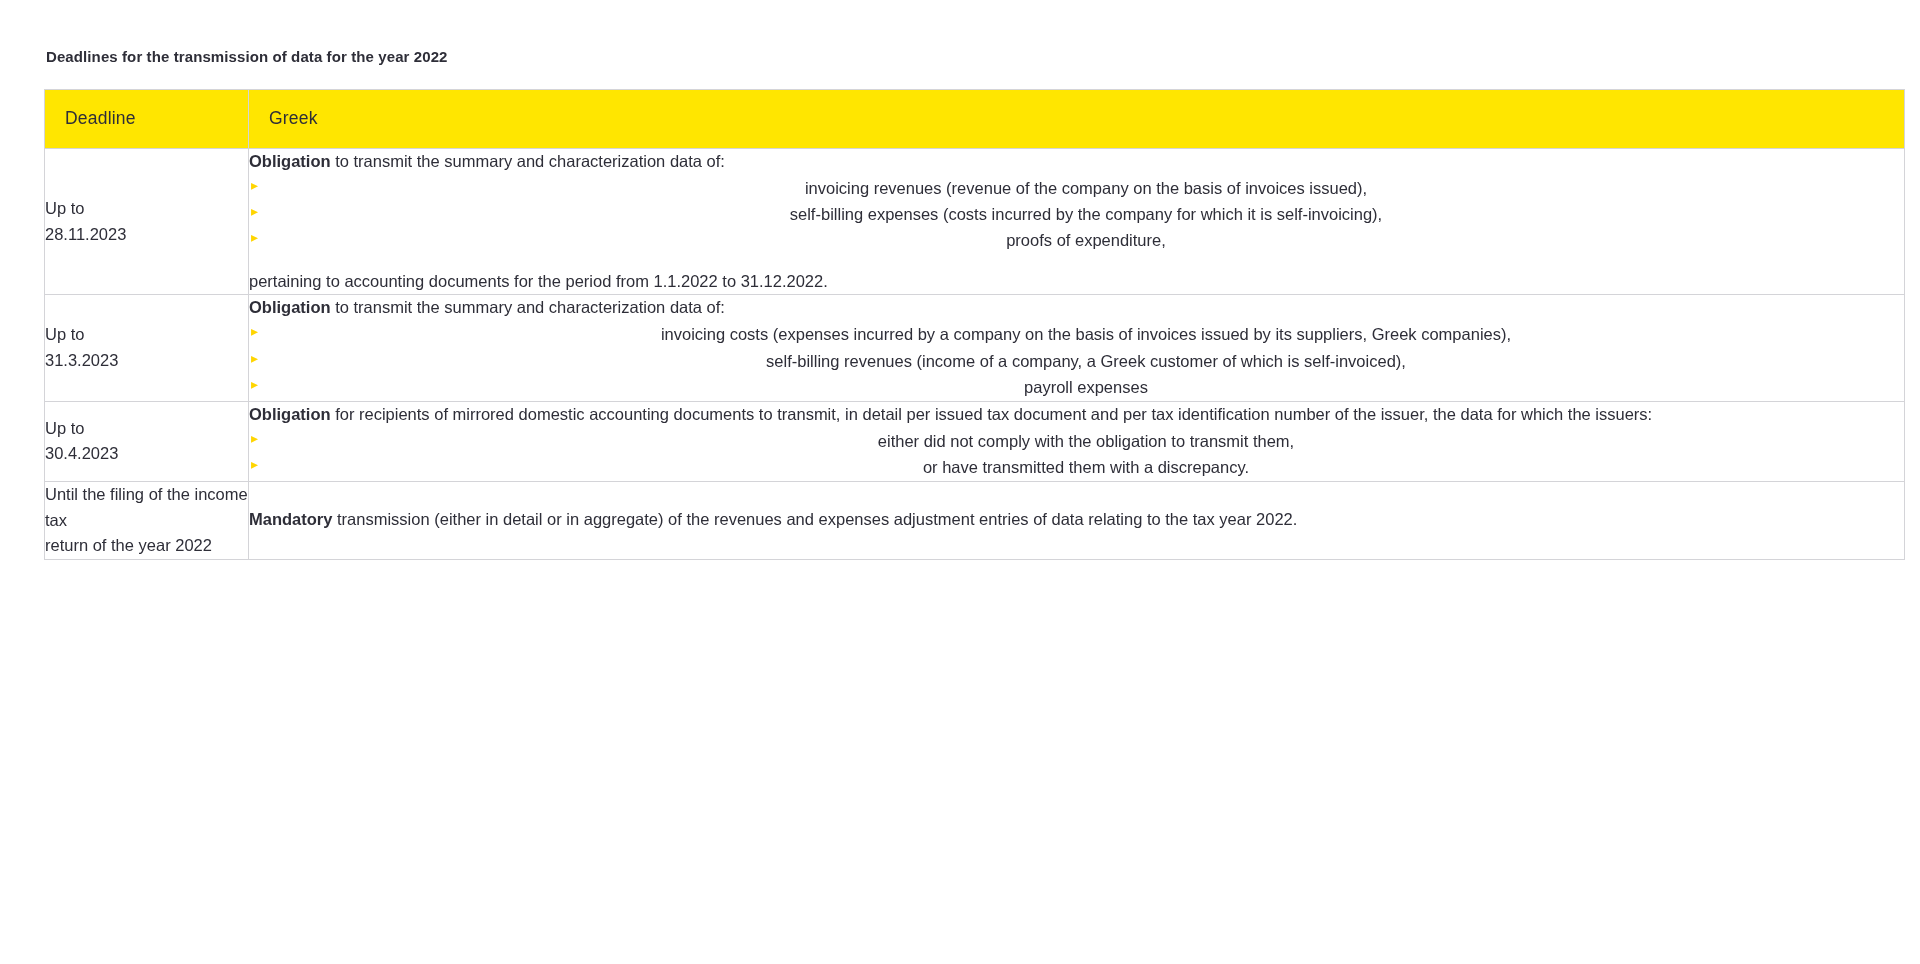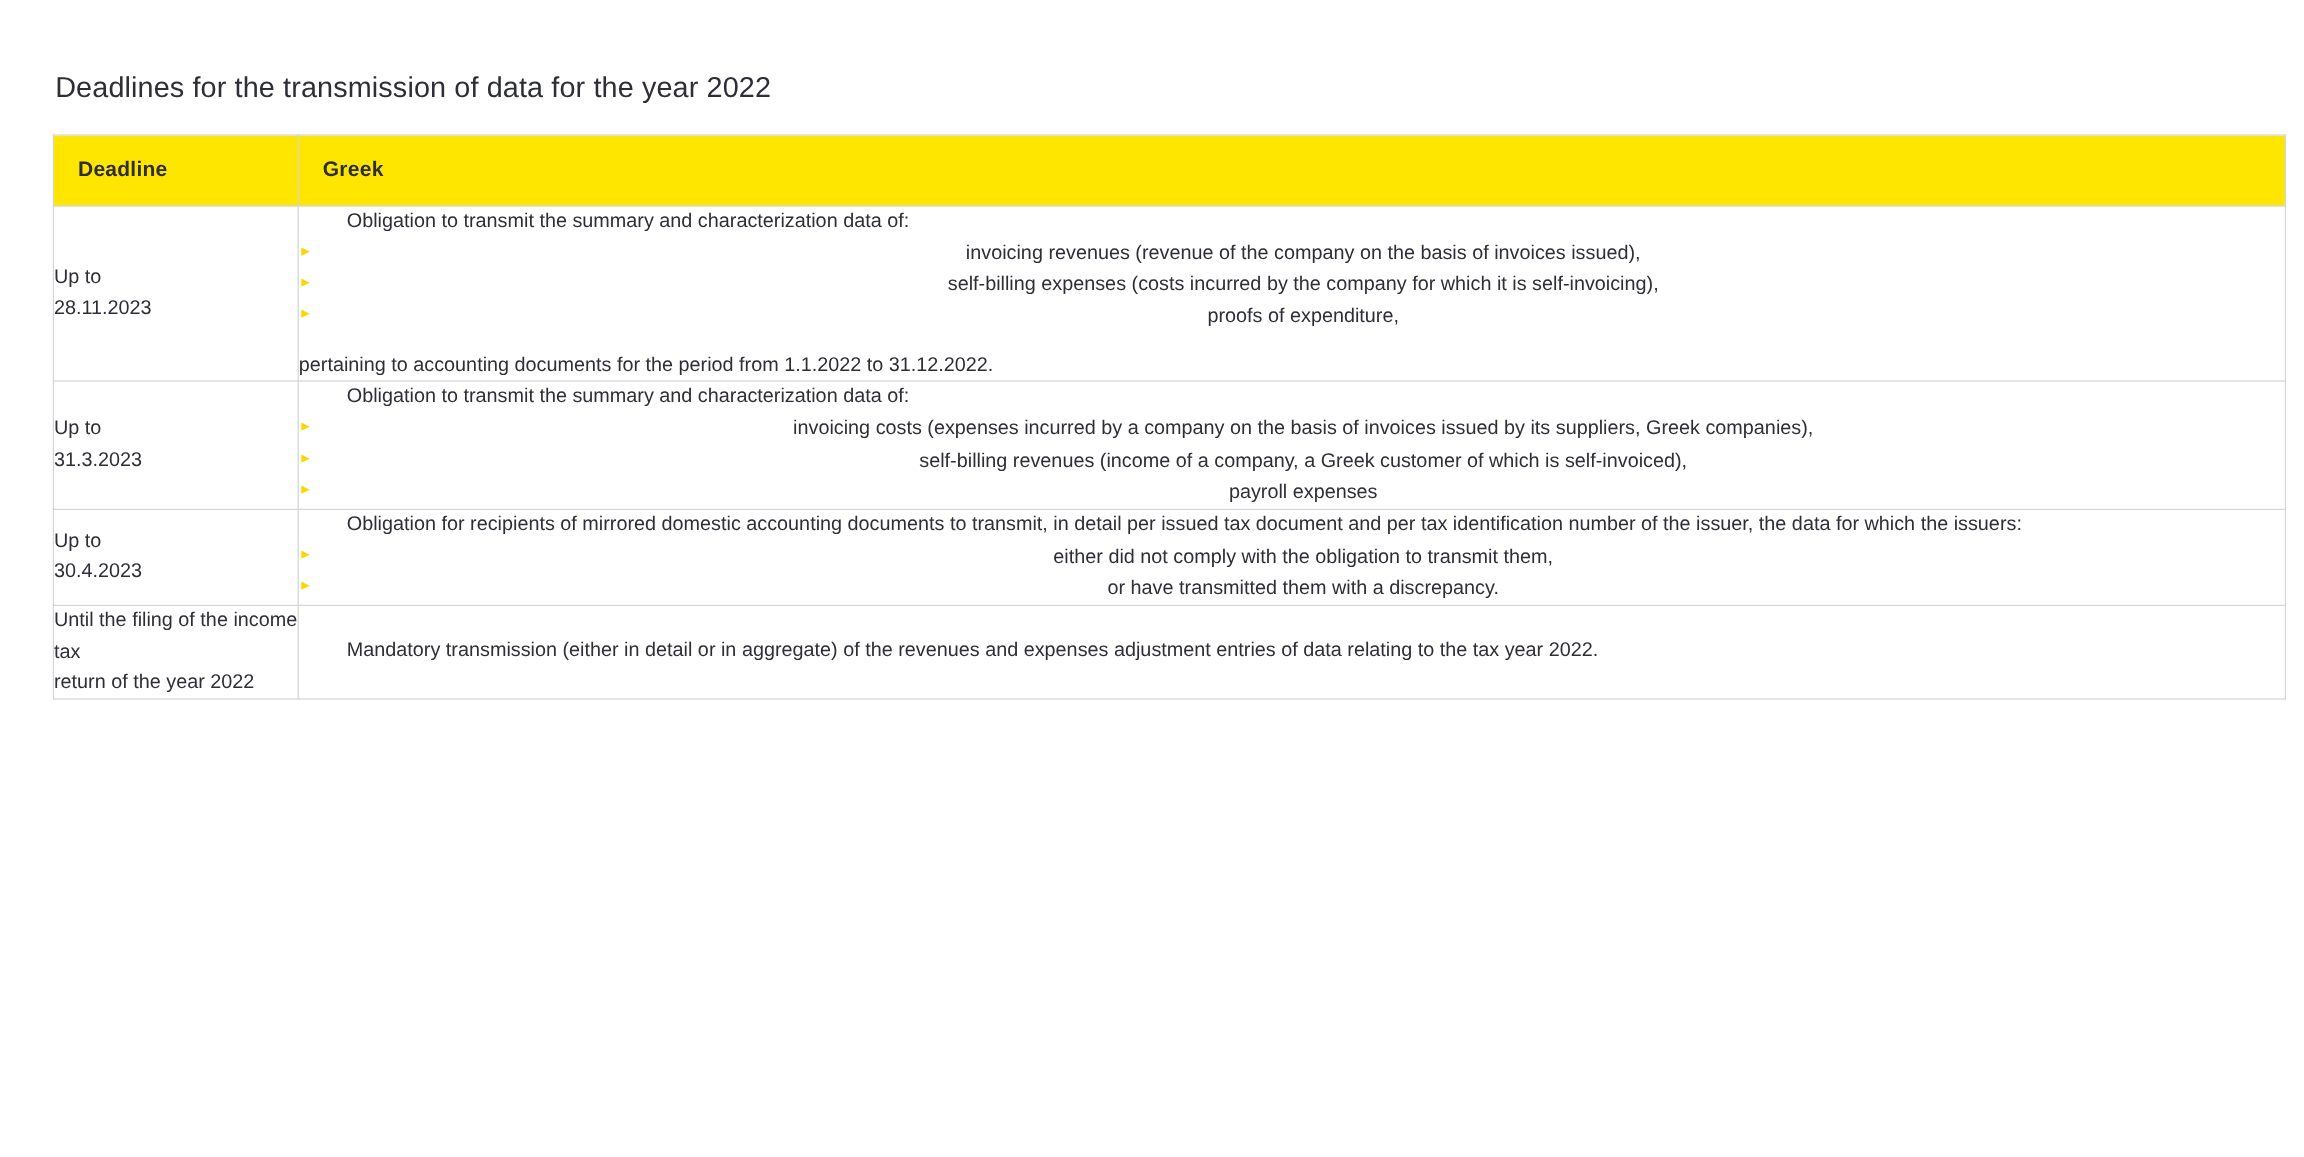--- a/index.html
+++ b/index.html
@@ -12,39 +12,39 @@
     height: 964px;
     font-family: "Liberation Sans", sans-serif;
     color: #2e2e38;
     overflow: hidden;
   }
   .page {
     padding: 44px 44px 0 44px;
     box-sizing: border-box;
   }
   .page-title {
-    font-size: 24px;
-    font-weight: normal;
+    font-size: 15px;
+    font-weight: bold;
     color: #2e2e38;
     letter-spacing: 0.1px;
-    margin: 16px 0 24px 2px;
+    margin: 4px 0 24px 2px;
   }
   table.deadlines {
     border-collapse: collapse;
     width: 1860px;
     table-layout: fixed;
     border: 1px solid #d4d4d8;
   }
   table.deadlines col.c1 { width: 204px; }
   table.deadlines col.c2 { width: 1656px; }
   table.deadlines thead th {
     background: #ffe600;
     color: #2e2e38;
     font-size: 17.5px;
-    font-weight: bold;
+    font-weight: normal;
     text-align: left;
     padding: 18px 20px 19px 20px;
     border: 1px solid #d4d4d8;
     letter-spacing: 0.2px;
   }
   table.deadlines tbody td {
     border: 1px solid #d4d4d8;
     vertical-align: middle;
     padding: 0;
   }
@@ -60,22 +60,21 @@
     font-size: 16.5px;
     line-height: 1.52;
     color: #2e2e38;
     padding: 18px 20px 20px 20px;
     vertical-align: middle;
   }
   .lead {
     margin: 0 0 2px 0;
   }
   .lead b {
-    font-weight: normal;
-    margin-left: 40px;
+    font-weight: bold;
   }
   ul.bullets {
     list-style: none;
     margin: 0;
     padding: 0;
     text-align: center;
   }
   ul.bullets li {
     position: relative;
     padding-left: 19px;

